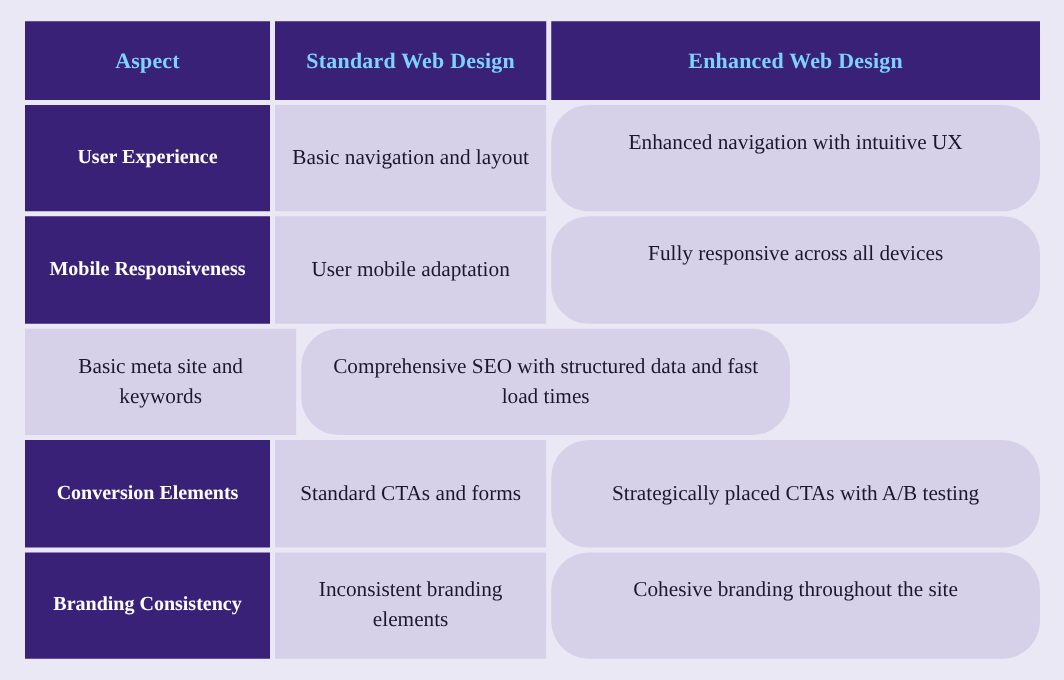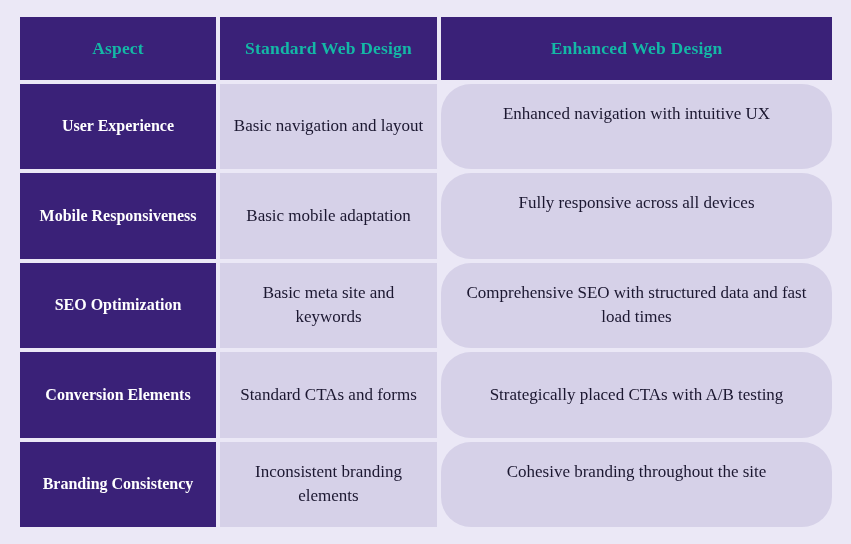--- a/index.html
+++ b/index.html
@@ -42,21 +42,21 @@
     box-sizing: border-box;
     overflow: hidden;
   }
 
   .cell.c1 { width: 196px; flex: 0 0 196px; }
   .cell.c2 { width: 217px; flex: 0 0 217px; }
   .cell.c3 { width: 391px; flex: 0 0 391px; }
 
   .cell.head {
     background: #3a2178;
-    color: #14b8a6;
+    color: #7dd3fc;
     font-weight: bold;
     font-size: 17.5px;
     letter-spacing: 0.2px;
   }
 
   .cell.aspect {
     background: #3a2178;
     color: #ffffff;
     font-weight: bold;
     font-size: 16px;
@@ -116,31 +116,28 @@
     <div class="cell value c3 single">
       <span class="cell-text">Enhanced navigation with intuitive UX</span>
     </div>
   </div>
 
   <div class="t-row body-row">
     <div class="cell aspect c1">
       <span class="cell-text">Mobile Responsiveness</span>
     </div>
     <div class="cell value c2">
-      <span class="cell-text">Basic mobile adaptation</span>
+      <span class="cell-text">User mobile adaptation</span>
     </div>
     <div class="cell value c3 single">
       <span class="cell-text">Fully responsive across all devices</span>
     </div>
   </div>
 
   <div class="t-row body-row">
-    <div class="cell aspect c1">
-      <span class="cell-text">SEO Optimization</span>
-    </div>
     <div class="cell value c2">
       <span class="cell-text">Basic meta site and keywords</span>
     </div>
     <div class="cell value c3">
       <span class="cell-text">Comprehensive SEO with structured data and fast load times</span>
     </div>
   </div>
 
   <div class="t-row body-row">
     <div class="cell aspect c1">

